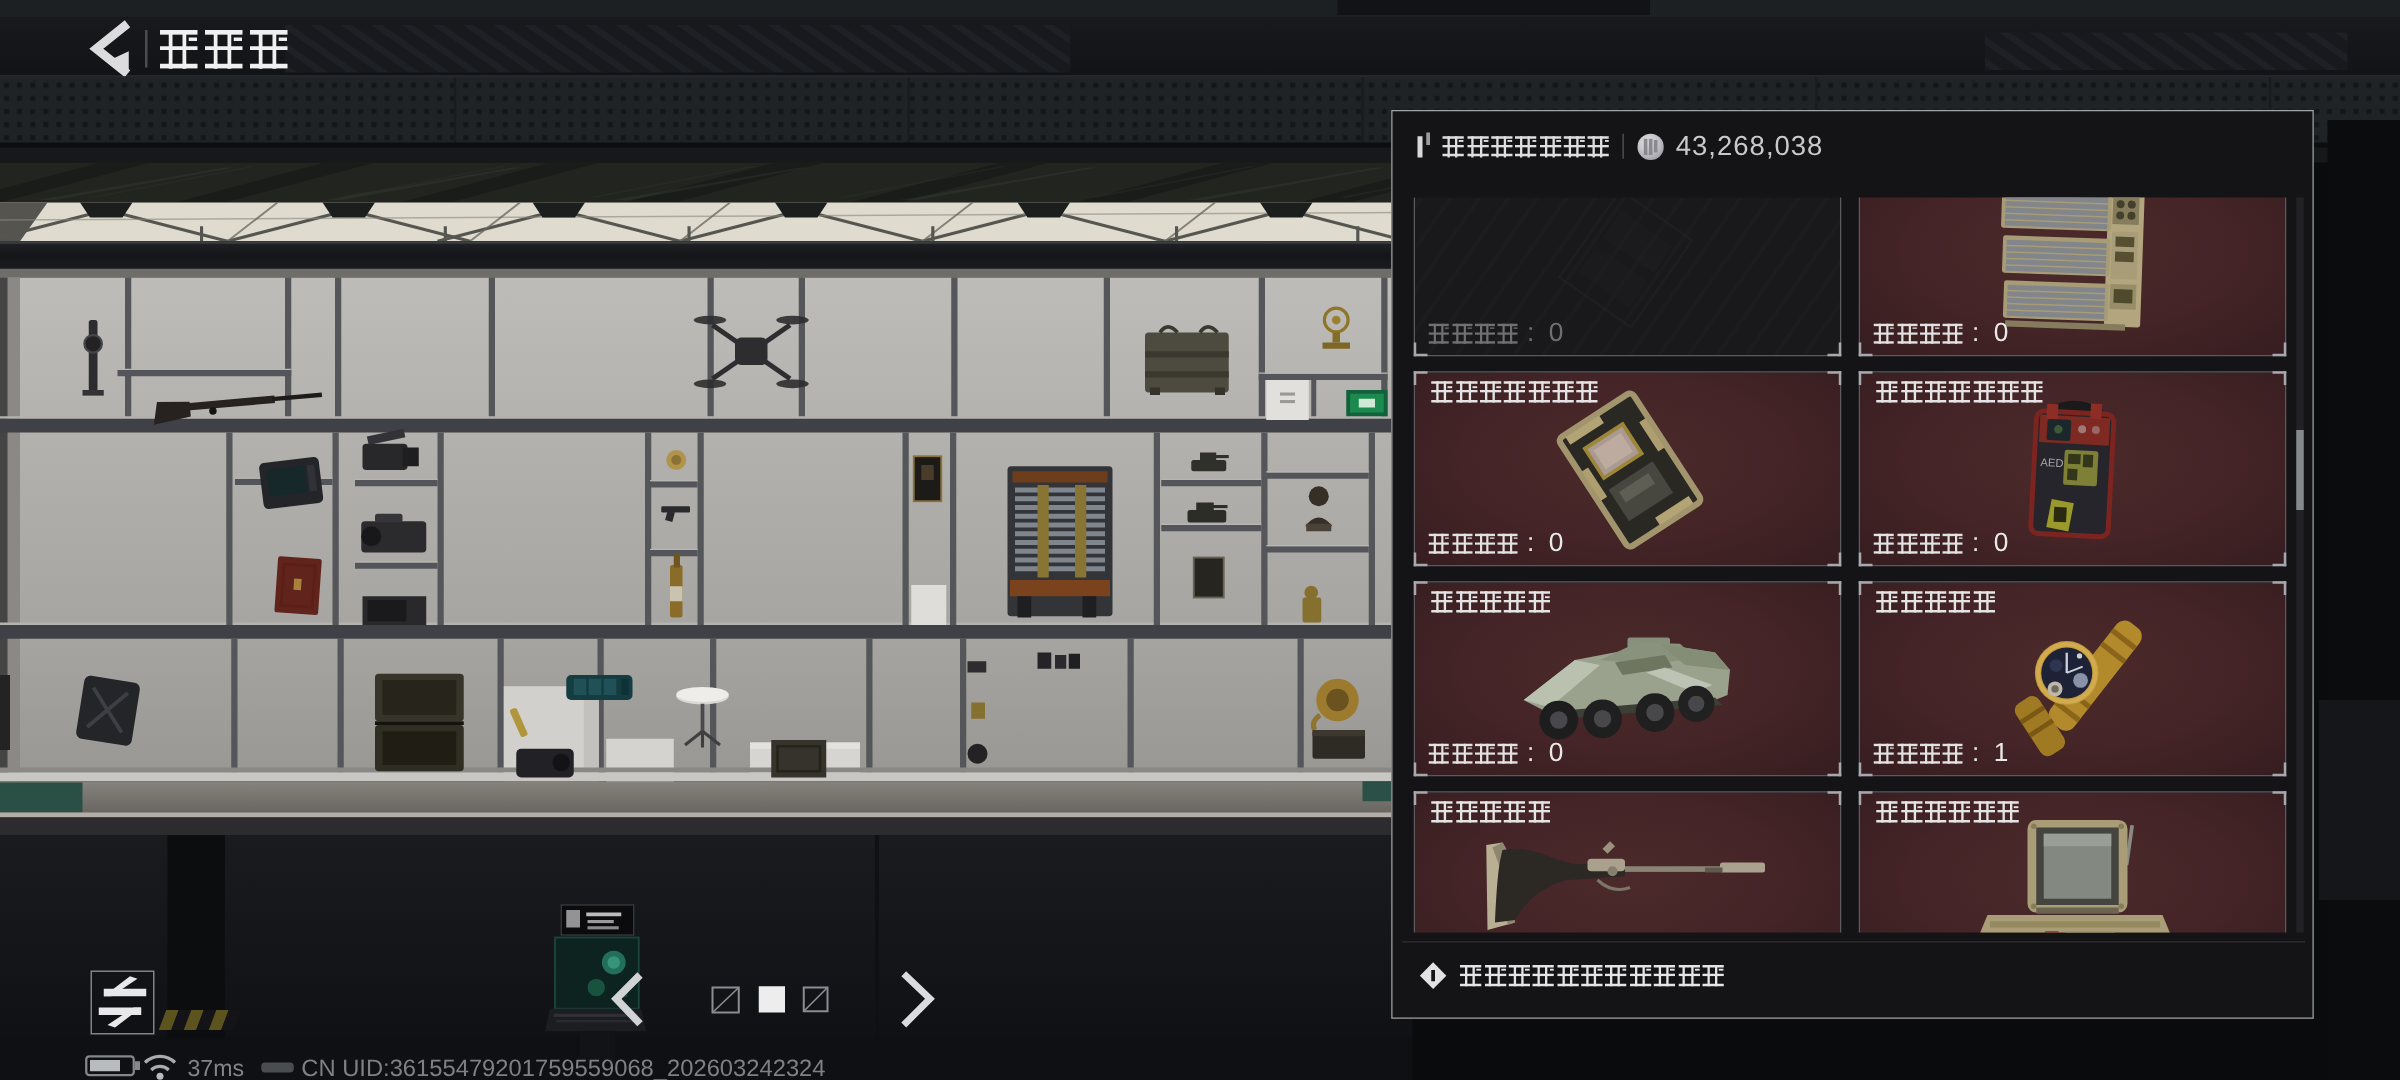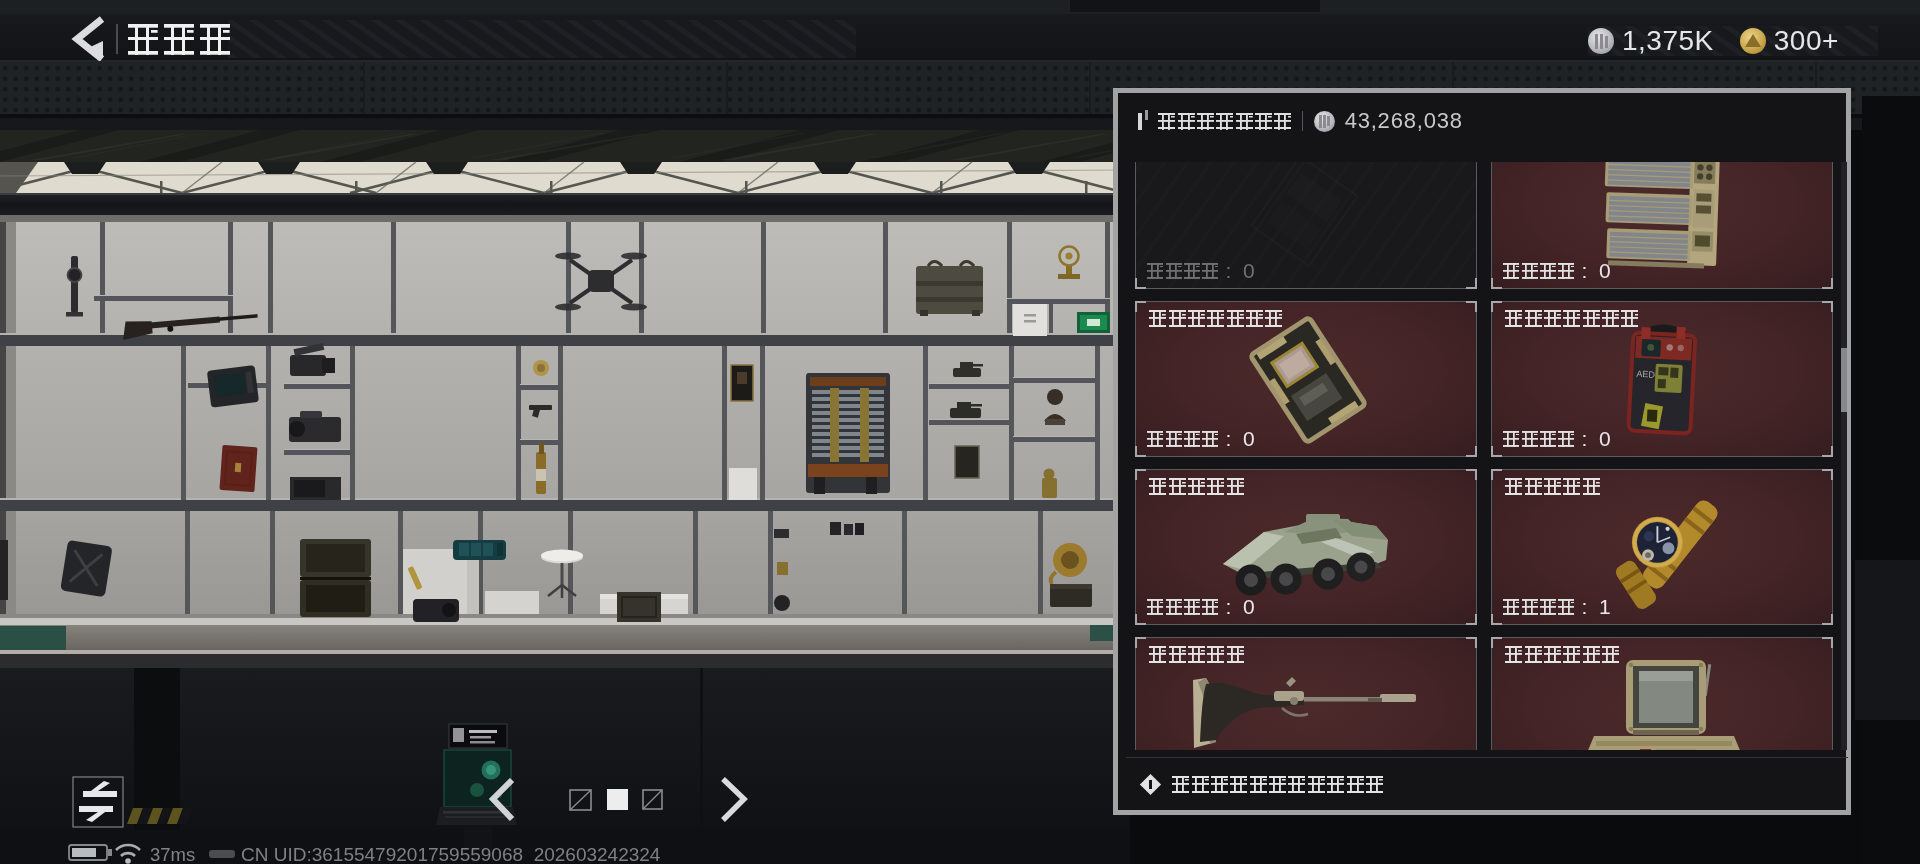--- a/index.html
+++ b/index.html
@@ -10,21 +10,21 @@
  linear-gradient(var(--zc),var(--zc)) 0 47%/100% 11% no-repeat,
  linear-gradient(var(--zc),var(--zc)) 0 100%/100% 12% no-repeat,
  linear-gradient(var(--zc),var(--zc)) 26% 0/11% 100% no-repeat,
  linear-gradient(var(--zc),var(--zc)) 66% 0/11% 100% no-repeat,
  linear-gradient(var(--zc),var(--zc)) 100% 22%/22% 9% no-repeat}
 .s19{--zc:#e4e4e5;width:17px;height:17px;margin:0 1.2px}
 .s17{--zc:#e2e2e3;width:16px;height:16px;margin:0 1.2px}
 .s17d{--zc:#707073;width:16px;height:16px;margin:0 1.2px}
 .s34{--zc:#f0f0f1;width:30px;height:31px;margin:0 3px}
 .s19h{--zc:#dededf;width:17px;height:17px;margin:0 1.2px}
-#panel{position:absolute;left:1113px;top:88px;width:738px;height:727px;background:#141417;border:5px solid #a3a3a3}
+#panel{position:absolute;left:1113px;top:88px;width:738px;height:727px;background:#141417;border:1px solid #a3a3a3}
 #phead{position:absolute;left:20px;top:16px;height:24px;display:flex;align-items:center}
 #phead .bar1{width:4px;height:17px;background:#d8d8da;margin-right:3px}
 #phead .bar2{width:3px;height:10px;background:#9a9a9c;margin-right:9px;align-self:flex-start;margin-top:1px}
 #phead .div{width:1px;height:20px;background:#55585a;margin:0 11px 0 9px}
 #phead .coin{width:21px;height:21px} #phead .coin:after{left:5px;top:4px;width:11px;height:13px}
 #phead .num{font-size:22px;color:#c9c9cb;letter-spacing:0.8px;margin-left:10px}
 .coin{width:26px;height:26px;border-radius:50%;background:radial-gradient(circle at 40% 35%,#e8e8ec,#b9b9bf 55%,#87878d);position:relative}
 .coin:after{content:"";position:absolute;left:7px;top:6px;width:13px;height:15px;background:
  linear-gradient(#8a8a90,#8a8a90) 0 50%/3px 100% no-repeat,
  linear-gradient(#8a8a90,#8a8a90) 50% 0/3px 100% no-repeat,
@@ -540,26 +540,20 @@
     </svg>
 
 <div id="tdiv"></div>
 
 <div id="title">
       <i class="zh s34"></i>
       <i class="zh s34"></i>
       <i class="zh s34"></i>
     </div>
 
-<div id="cur">
-      <span class="coin"></span>
-      <span>1,375K</span>
-      <span class="coin gold"></span>
-      <span>300+</span>
-    </div>
 
 <div id="panel">
 
   <div id="phead">
         <span class="bar1"></span>
         <span class="bar2"></span>
         <i class="zh s19h"></i>
         <i class="zh s19h"></i>
         <i class="zh s19h"></i>
         <i class="zh s19h"></i>

